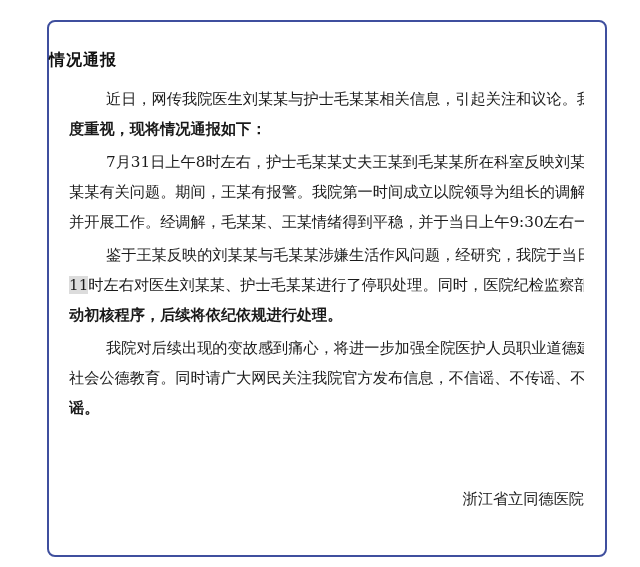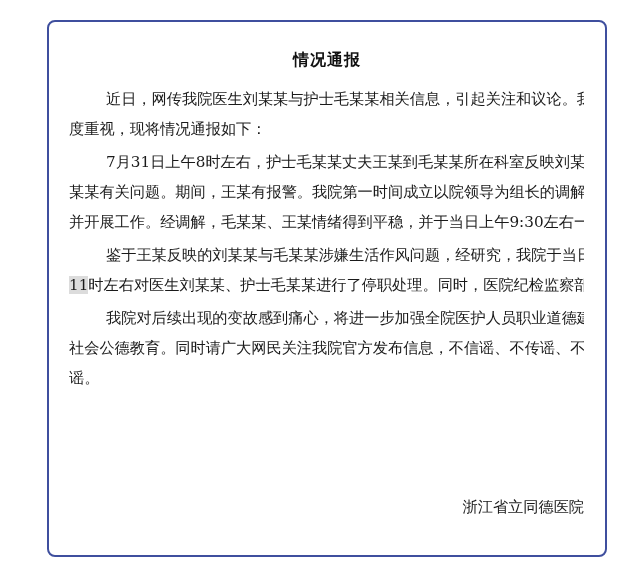--- a/index.html
+++ b/index.html
@@ -24,21 +24,21 @@
       border: 2px solid #3f4f9e;
       border-radius: 8px;
       background: #ffffff;
       box-sizing: content-box;
     }
     .title {
       position: absolute;
       left: 0;
       right: 0;
       top: 28px;
-      text-align: center;
+      text-align: left;
       font-family: "DejaVu Sans", "Liberation Sans", sans-serif;
       font-weight: bold;
       font-size: 16px;
       letter-spacing: 1px;
       color: #111;
     }
     .body-text {
       position: absolute;
       left: 20px;
       width: 515px;
@@ -51,35 +51,35 @@
       white-space: nowrap;
       text-align: justify;
       text-align-last: justify;
       overflow: hidden;
     }
     .line.indent {
       padding-left: 37px;
     }
     .line.last {
       text-align-last: left;
+      font-weight: bold;
     }
     .para {
       margin-bottom: 3px;
     }
     .hl {
       background: #dcdcdc;
     }
     .signature {
       position: absolute;
       right: 21px;
       top: 462px;
       text-align: left;
       font-size: 15.2px;
       line-height: 30px;
-      margin-top: 8px;
     }
   </style>
 </head>
 <body>
 
 <div class="notice-card">
   <div class="title">情况通报</div>
 
   <div class="body-text">
     <div class="para">
@@ -89,20 +89,21 @@
 
     <div class="para">
       <div class="line indent">7月31日上午8时左右，护士毛某某丈夫王某到毛某某所在科室反映刘某某、毛</div>
       <div class="line">某某有关问题。期间，王某有报警。我院第一时间成立以院领导为组长的调解小组</div>
       <div class="line">并开展工作。经调解，毛某某、王某情绪得到平稳，并于当日上午9:30左右一起离</div>
     </div>
 
     <div class="para">
       <div class="line indent">鉴于王某反映的刘某某与毛某某涉嫌生活作风问题，经研究，我院于当日上午</div>
       <div class="line"><span class="hl">11</span><span>时左右对医生刘某某、护士毛某某进行了停职处理。同时，医院纪检监察部门启</span></div>
+      <div class="line last">动初核程序，后续将依纪依规进行处理。</div>
     </div>
 
     <div class="para">
       <div class="line indent">我院对后续出现的变故感到痛心，将进一步加强全院医护人员职业道德建设和</div>
       <div class="line">社会公德教育。同时请广大网民关注我院官方发布信息，不信谣、不传谣、不造</div>
       <div class="line last">谣。</div>
     </div>
   </div>
 
   <div class="signature">

